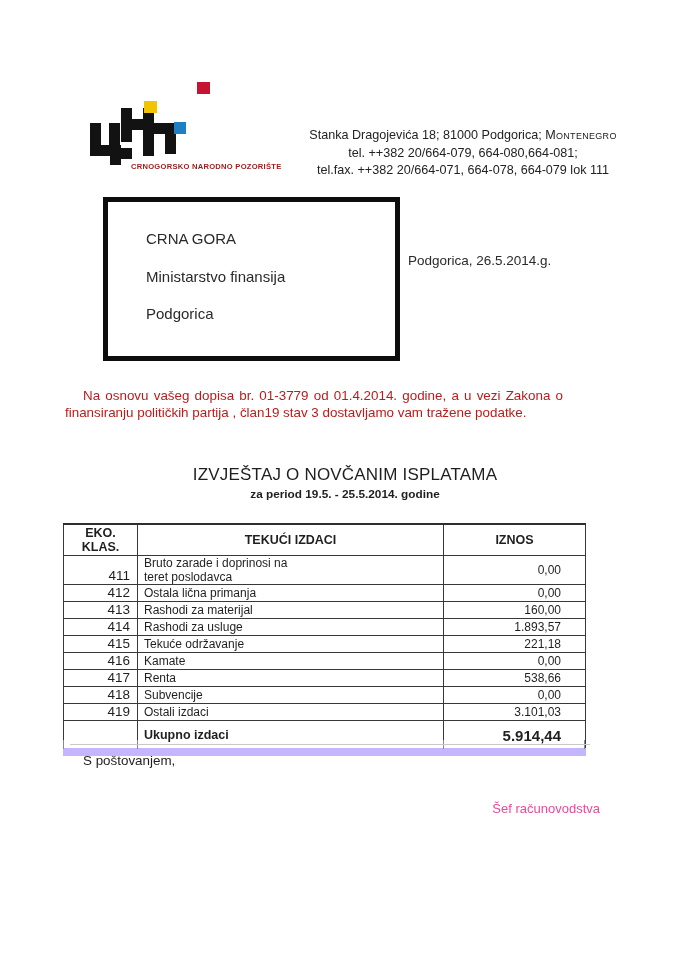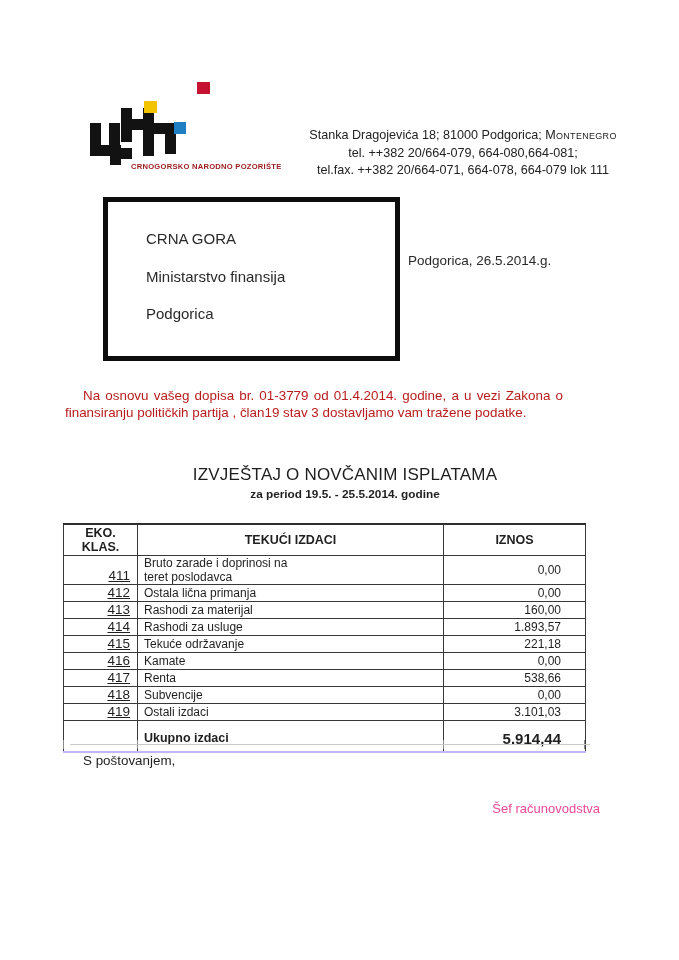--- a/index.html
+++ b/index.html
@@ -39,30 +39,30 @@
   .fin-table{
     position:absolute;left:63px;top:523px;width:522px;
     border-collapse:collapse;table-layout:fixed;
   }
   .fin-table th,.fin-table td{border:1px solid #383838;padding:0 6px;overflow:hidden;}
   .fin-table thead th{
     height:30px;font-size:12.5px;font-weight:bold;text-align:center;
     border-top:2px solid #2e2e2e;
   }
   .fin-table .cell-code{
-    text-align:right;vertical-align:bottom;font-size:13.5px;padding-right:7px;padding-bottom:1px;text-decoration:underline;
+    text-align:right;vertical-align:bottom;font-size:13.5px;padding-right:7px;padding-bottom:1px;
   }
   .fin-table .cell-label{font-size:12px;vertical-align:middle;line-height:13.5px;padding-top:1px;margin-top:19px;}
   .fin-table .cell-amount{text-align:right;font-size:12px;vertical-align:middle;padding-right:24px;}
   .fin-table tbody tr{height:16px;}
   .fin-table tbody tr.row-tall{height:27px;}
   .fin-table .total-row{height:31px;}
   .total-row .cell-label{font-weight:bold;font-size:12.5px;vertical-align:bottom;padding-bottom:5px;}
   .total-row .cell-amount{font-weight:bold;font-size:15px;vertical-align:bottom;padding-bottom:4px;}
-  .fin-table tfoot td,.fin-table .total-row td{border-bottom:2px solid #c4b5fd;}
+  .fin-table tfoot td,.fin-table .total-row td{border-bottom:8px solid #c4b5fd;}
   .tbl-stub{position:absolute;width:1px;height:9px;top:740px;background:#8a8a8a;}
   .tbl-shadow{position:absolute;left:70px;top:744px;width:520px;height:1px;background:#c9c9c9;}
   
   .salutation{position:absolute;left:83px;top:753px;font-size:13.4px;}
   .signature{
     position:absolute;left:360px;top:800px;width:240px;
     text-align:right;font-size:13px;line-height:17px;color:#ec4899;
   }
 </style>
 </head>

